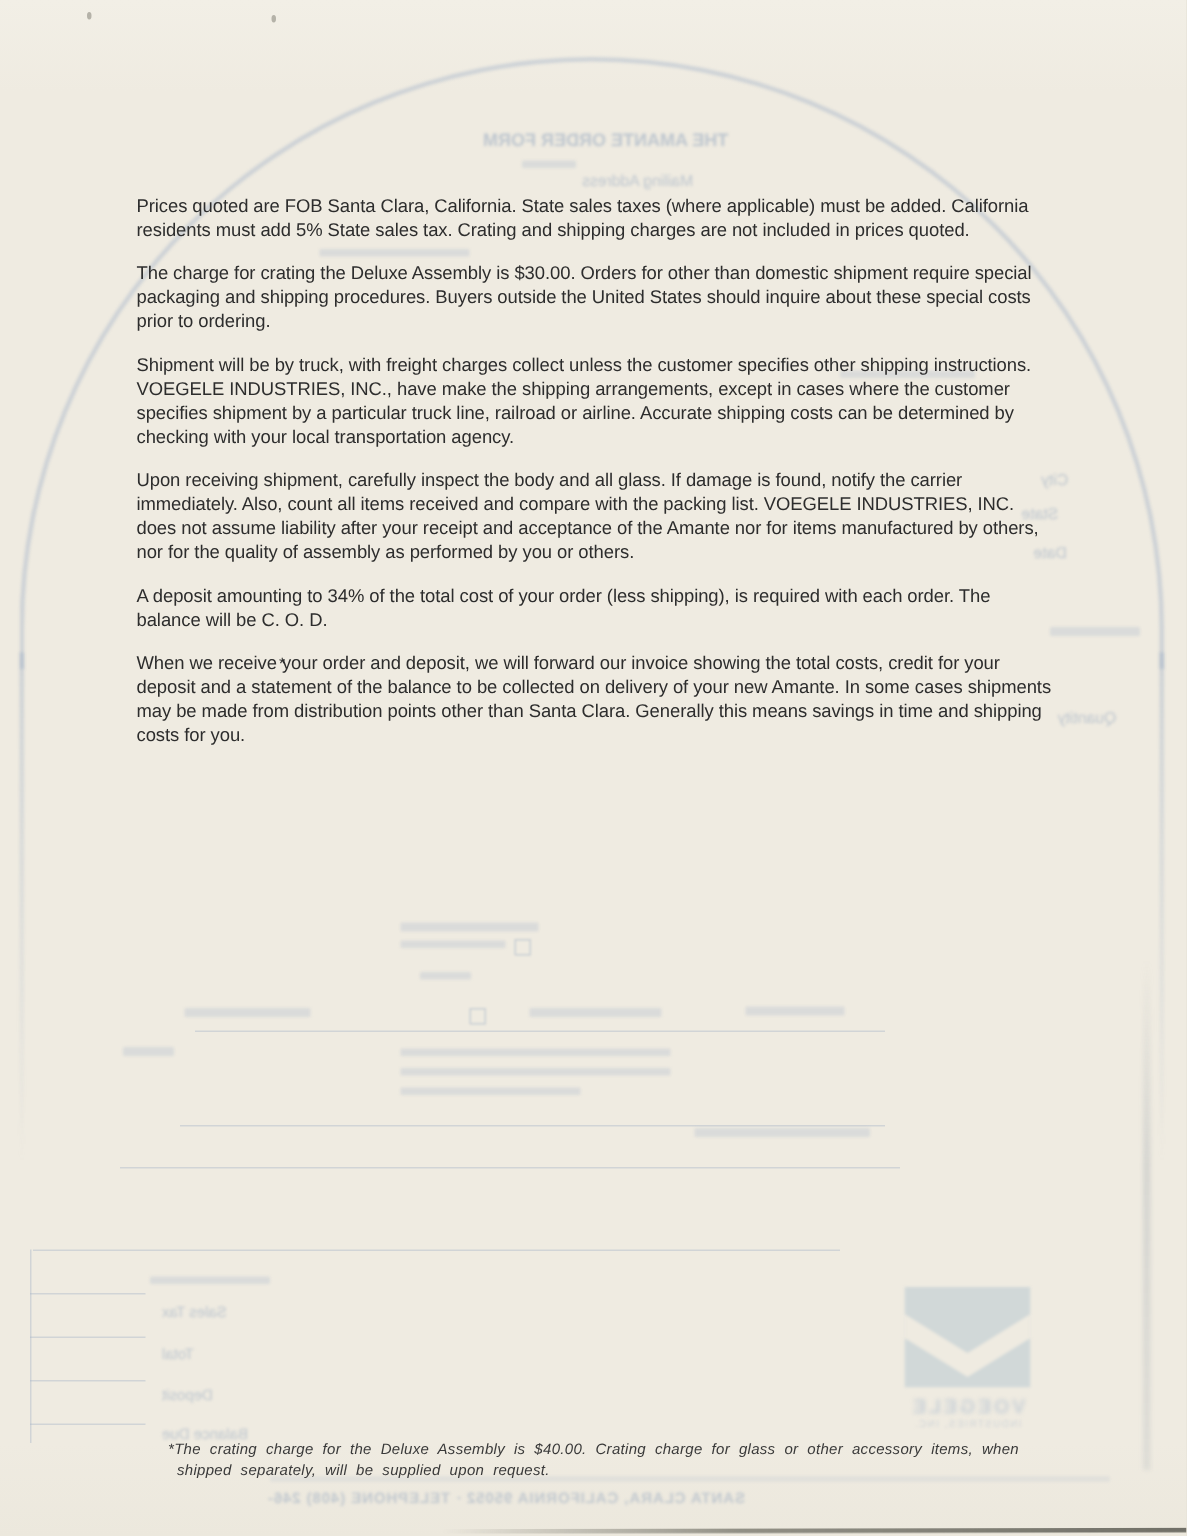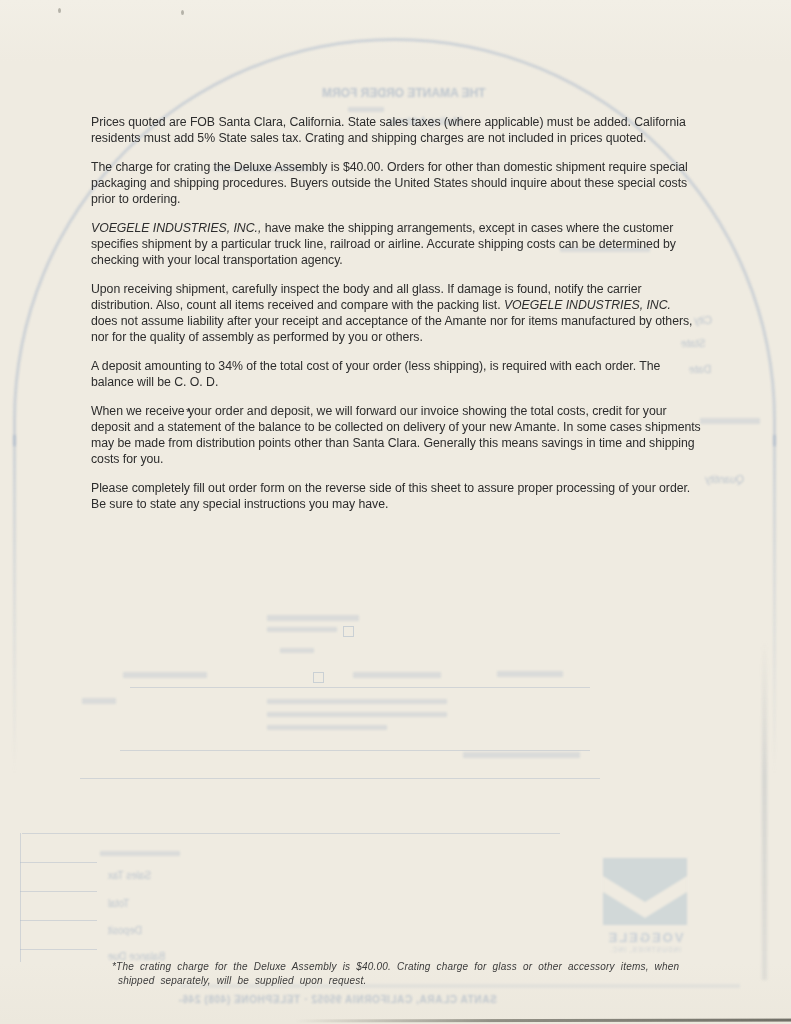--- a/index.html
+++ b/index.html
@@ -45,26 +45,26 @@
     color:rgba(170,185,205,0.55);filter:blur(1.3px);}
   .st-logo-sub{position:absolute;left:593px;top:946px;width:104px;text-align:center;
     transform:scaleX(-1);font-size:6.5px;letter-spacing:1px;
     color:rgba(170,185,205,0.45);filter:blur(1.2px);}
   .st-address{position:absolute;left:178px;top:994px;transform:scaleX(-1);
     font-size:10px;font-weight:bold;letter-spacing:0.6px;
     color:rgba(150,168,192,0.5);filter:blur(1.2px);white-space:nowrap;}
   .speck{position:absolute;width:3px;height:5px;background:rgba(120,118,108,0.5);border-radius:50%;filter:blur(0.5px);}
   
   .content{
-    position:absolute;z-index:2;left:91px;top:114px;
+    position:absolute;z-index:2;left:91px;top:129px;
     color:#2d2d2d;font-size:12.3px;line-height:16px;
     letter-spacing:-0.05px;
   }
   .para{margin:0 0 13px 0;white-space:pre;}
-  .para .it{font-style:italic;}
+  .para .it{}
   .para.note{padding-left:110px;position:relative;}
   .para.note .marker{position:absolute;left:95px;top:46px;font-size:11px;}
   .footnote{
     position:absolute;z-index:2;left:94px;top:960px;
     font-style:italic;font-size:10px;line-height:13.5px;
     word-spacing:3px;color:#3a3a3a;white-space:pre;letter-spacing:0.2px;margin-left:18px;
   }
   .bottom-shadow{
     position:absolute;z-index:3;left:295px;right:0;bottom:2px;height:3px;
     background:linear-gradient(to right,rgba(80,80,70,0),rgba(70,70,60,0.55) 40%,rgba(60,60,52,0.7));
@@ -130,39 +130,38 @@
     <div class="st-logo-text">VOEGELE</div>
     <div class="st-logo-sub">INDUSTRIES, INC.</div>
 
     <div class="st-bar" style="left:180px;top:984px;width:560px;height:4px;opacity:0.6;"></div>
     <div class="st-address">SANTA CLARA, CALIFORNIA 95052 · TELEPHONE (408) 246-</div>
   </div>
 
   <div class="content">
       <p class="para"><span>Prices quoted are FOB Santa Clara, California. State sales taxes (where applicable) must be added. California
 residents must add 5% State sales tax. Crating and shipping charges are not included in prices quoted.</span></p>
-      <p class="para"><span>The charge for crating the Deluxe Assembly is $40.00. Orders for other than domestic shipment require special
+      <p class="para"><span>The charge for crating the Deluxe Assembly is $30.00. Orders for other than domestic shipment require special
 packaging and shipping procedures. Buyers outside the United States should inquire about these special costs
 prior to ordering.</span></p>
-      <p class="para"><span class="it">VOEGELE INDUSTRIES, INC.,</span><span> have make the shipping arrangements, except in cases where the customer
+      <p class="para"><span>Shipment will be by truck, with freight charges collect unless the customer specifies other shipping instructions.
+</span><span class="it">VOEGELE INDUSTRIES, INC.,</span><span> have make the shipping arrangements, except in cases where the customer
 specifies shipment by a particular truck line, railroad or airline. Accurate shipping costs can be determined by
 checking with your local transportation agency.</span></p>
       <p class="para"><span>Upon receiving shipment, carefully inspect the body and all glass. If damage is found, notify the carrier
-distribution. Also, count all items received and compare with the packing list. </span><span class="it">VOEGELE INDUSTRIES, INC.</span><span>
+immediately. Also, count all items received and compare with the packing list. </span><span class="it">VOEGELE INDUSTRIES, INC.</span><span>
 does not assume liability after your receipt and acceptance of the Amante nor for items manufactured by others,
 nor for the quality of assembly as performed by you or others.</span></p>
       <p class="para note"><span class="marker">*</span></p>
       <p class="para"><span>A deposit amounting to 34% of the total cost of your order (less shipping), is required with each order. The
 balance will be C. O. D.</span></p>
       <p class="para"><span>When we receive your order and deposit, we will forward our invoice showing the total costs, credit for your
 deposit and a statement of the balance to be collected on delivery of your new Amante. In some cases shipments
 may be made from distribution points other than Santa Clara. Generally this means savings in time and shipping
 costs for you.</span></p>
-      <p class="para"><span>Please completely fill out order form on the reverse side of this sheet to assure proper processing of your order.
-Be sure to state any special instructions you may have.</span></p>
     </div>
 
   <div class="footnote">*The crating charge for the Deluxe Assembly is $40.00. Crating charge for glass or other accessory items, when
  shipped separately, will be supplied upon request.</div>
 
   <div class="speck" style="left:58px;top:8px;"></div>
   <div class="speck" style="left:181px;top:10px;"></div>
   <div class="bottom-shadow"></div>
 </div>
 

